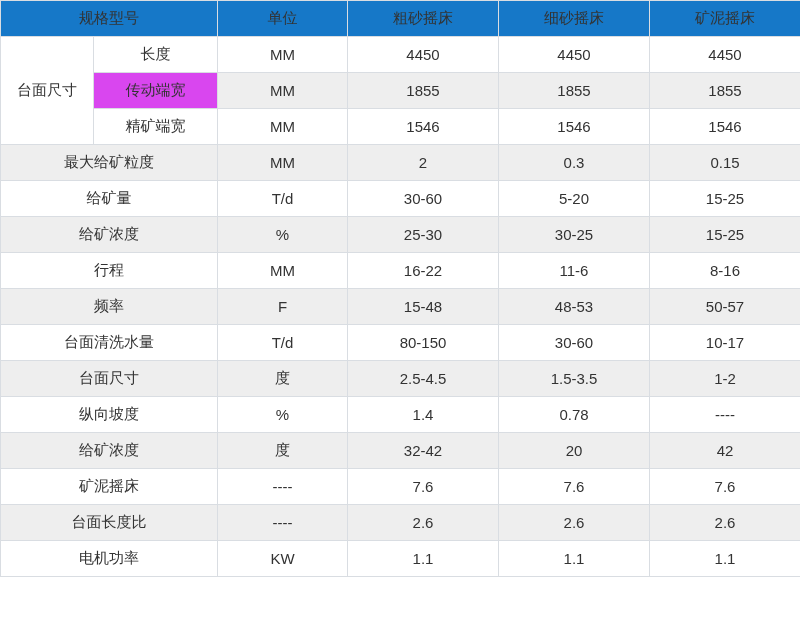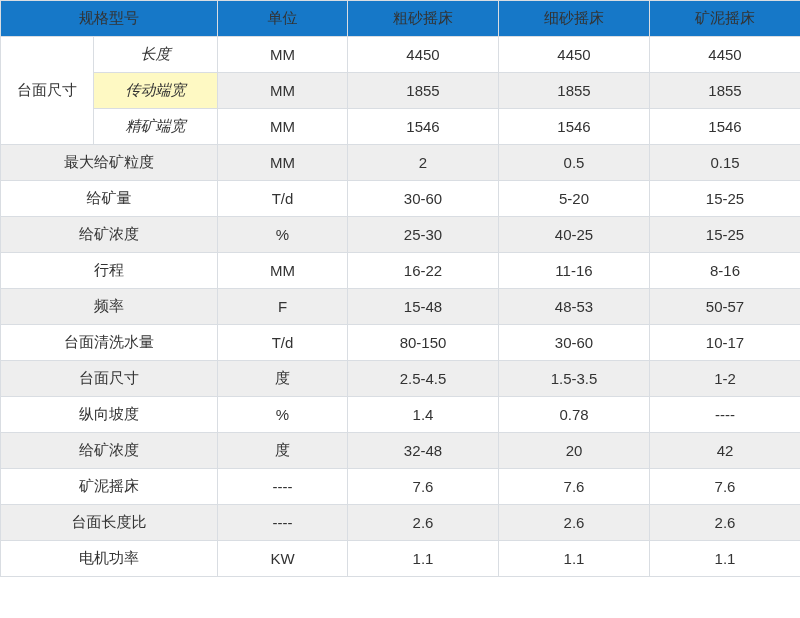--- a/index.html
+++ b/index.html
@@ -51,23 +51,22 @@
   
   tr.odd td { background: #ffffff; }
   tr.even td { background: #eeeeee; }
 
   
   td.rowhead-merged {
     background: #ffffff;
   }
   td.sub-label {
     background: #ffffff;
-    font-style: italic;
-  }
-  tr.even td.sub-label { background: #fef9c3; margin-left: 20px; }
+  }
+  tr.even td.sub-label { background: #d946ef; margin-left: 20px; }
 
   td.span-label {
   }
 </style>
 </head>
 <body>
 
 <table class="spec-table">
   <colgroup>
     <col class="c-label-a">
@@ -108,42 +107,42 @@
       <td>MM</td>
       <td>1546</td>
       <td>1546</td>
       <td>1546</td>
     </tr>
 
     <tr class="even">
       <td class="span-label" colspan="2">最大给矿粒度</td>
       <td>MM</td>
       <td>2</td>
-      <td>0.5</td>
+      <td>0.3</td>
       <td>0.15</td>
     </tr>
     <tr class="odd">
       <td class="span-label" colspan="2">给矿量</td>
       <td>T/d</td>
       <td>30-60</td>
       <td>5-20</td>
       <td>15-25</td>
     </tr>
     <tr class="even">
       <td class="span-label" colspan="2">给矿浓度</td>
       <td>%</td>
       <td>25-30</td>
-      <td>40-25</td>
+      <td>30-25</td>
       <td>15-25</td>
     </tr>
     <tr class="odd">
       <td class="span-label" colspan="2">行程</td>
       <td>MM</td>
       <td>16-22</td>
-      <td>11-16</td>
+      <td>11-6</td>
       <td>8-16</td>
     </tr>
     <tr class="even">
       <td class="span-label" colspan="2">频率</td>
       <td>F</td>
       <td>15-48</td>
       <td>48-53</td>
       <td>50-57</td>
     </tr>
     <tr class="odd">
@@ -163,21 +162,21 @@
     <tr class="odd">
       <td class="span-label" colspan="2">纵向坡度</td>
       <td>%</td>
       <td>1.4</td>
       <td>0.78</td>
       <td>----</td>
     </tr>
     <tr class="even">
       <td class="span-label" colspan="2">给矿浓度</td>
       <td>度</td>
-      <td>32-48</td>
+      <td>32-42</td>
       <td>20</td>
       <td>42</td>
     </tr>
     <tr class="odd">
       <td class="span-label" colspan="2">矿泥摇床</td>
       <td>----</td>
       <td>7.6</td>
       <td>7.6</td>
       <td>7.6</td>
     </tr>

